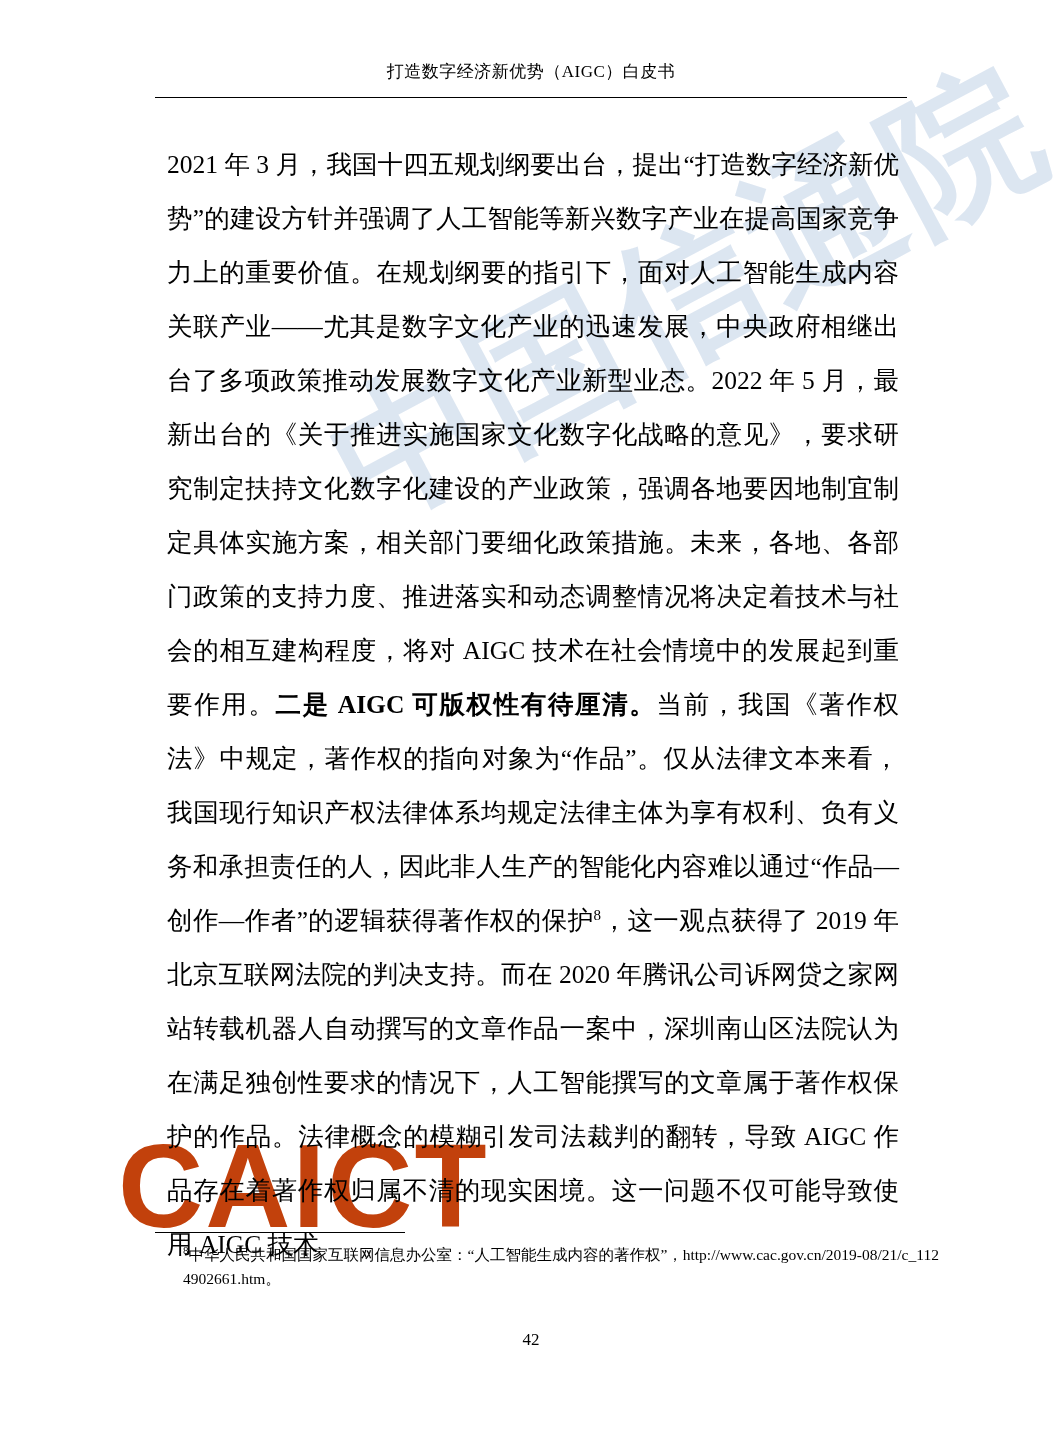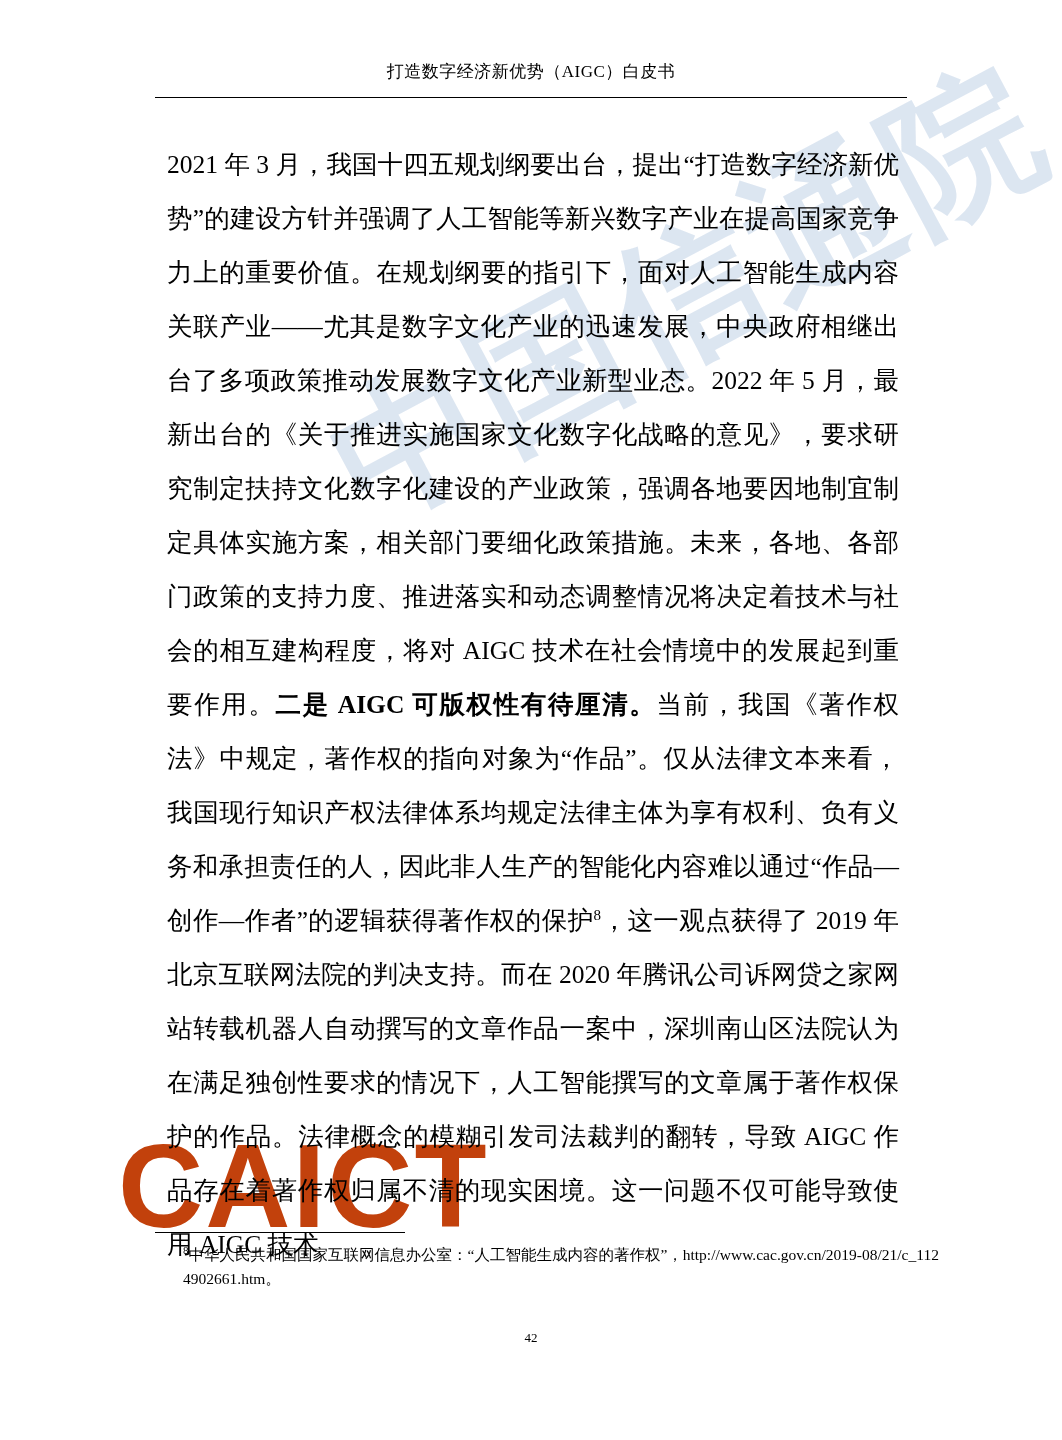--- a/index.html
+++ b/index.html
@@ -123,21 +123,21 @@
     line-height: 0;
   }
 
   
   .pagenum {
     position: absolute;
     left: 0;
     top: 1330px;
     width: 1062px;
     text-align: center;
-    font-size: 13px;
+    font-size: 17px;
   }
 </style>
 </head>
 <body>
 
 <div class="page">
 
   <div class="watermark">
     <div class="wm-cn">中国信通院</div>
     <div class="wm-en">CAICT</div>

